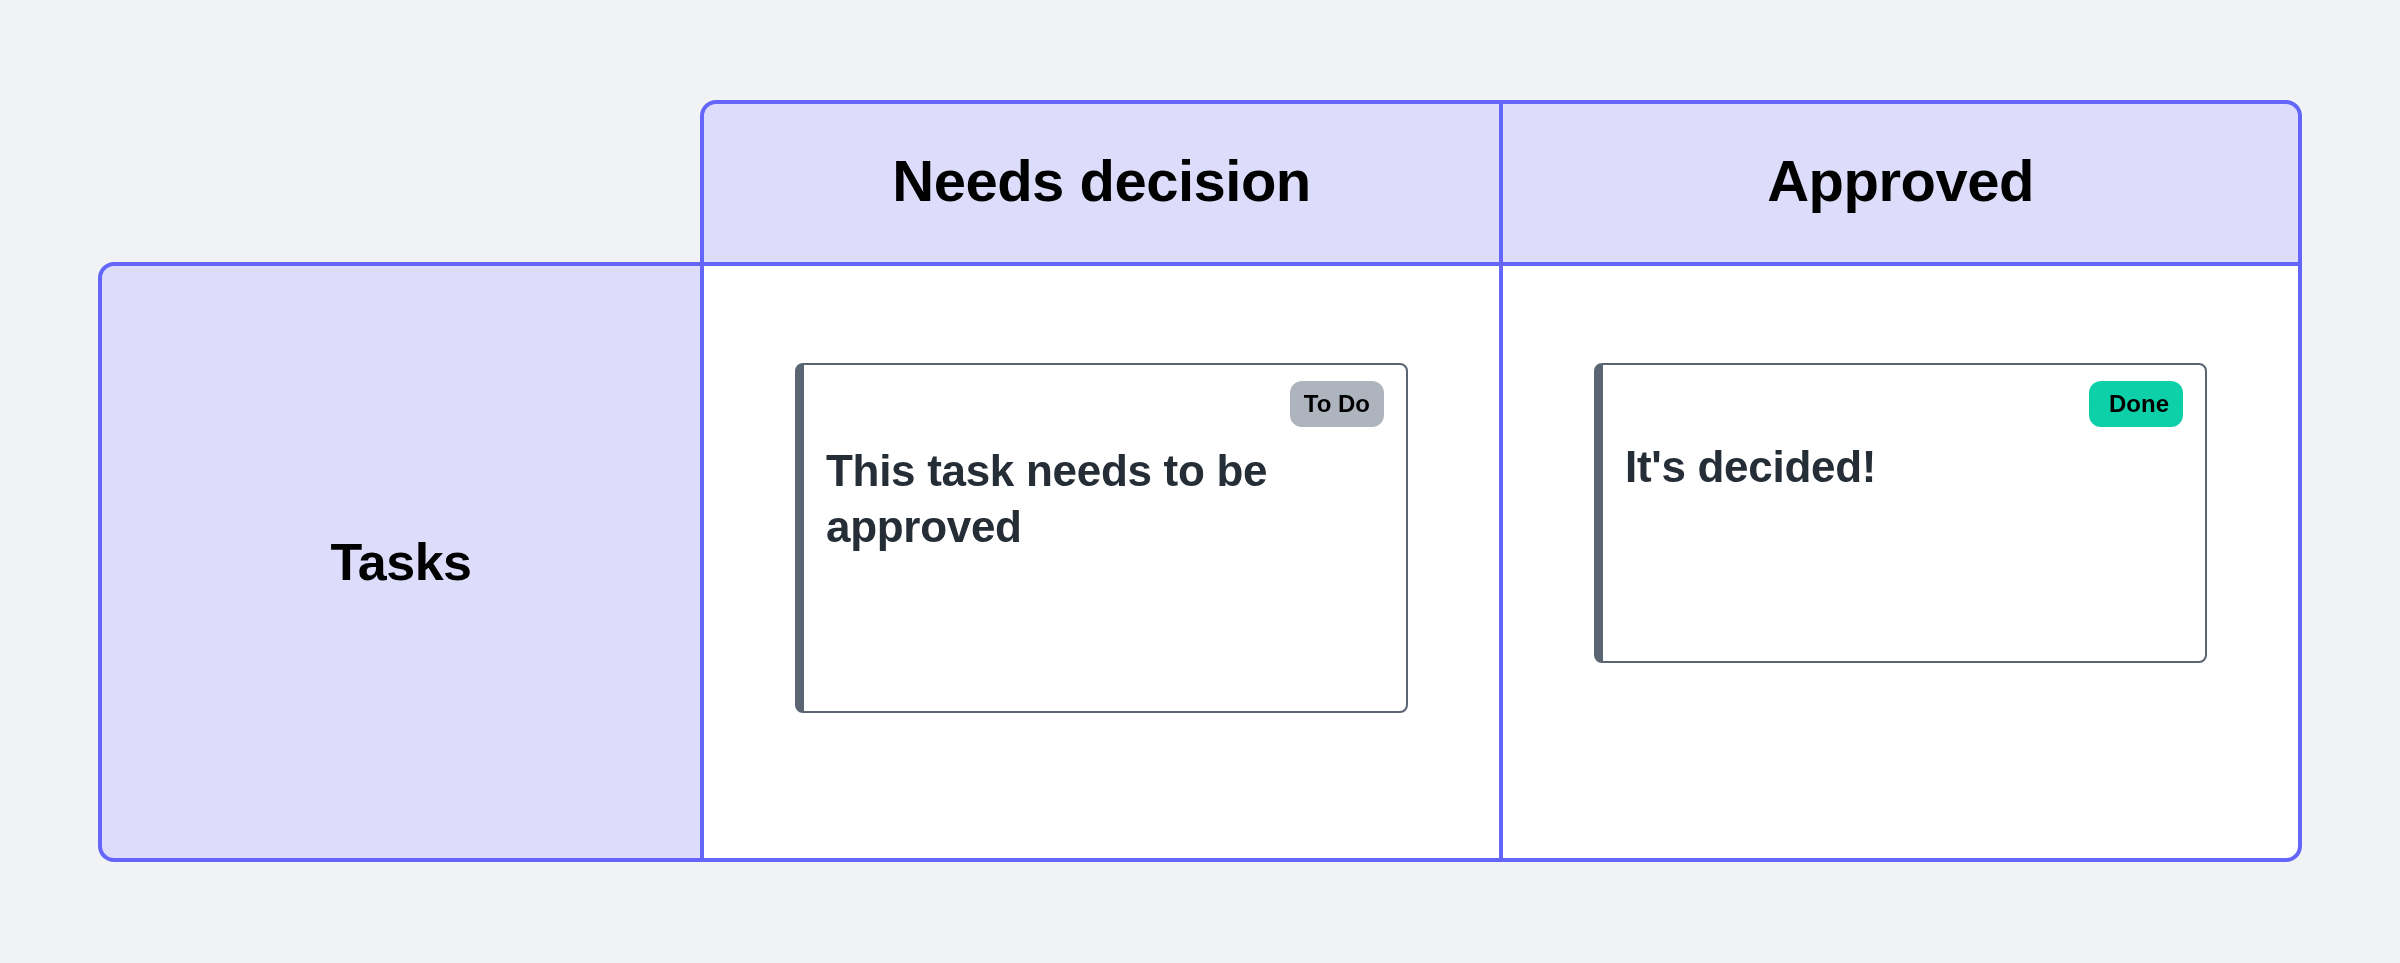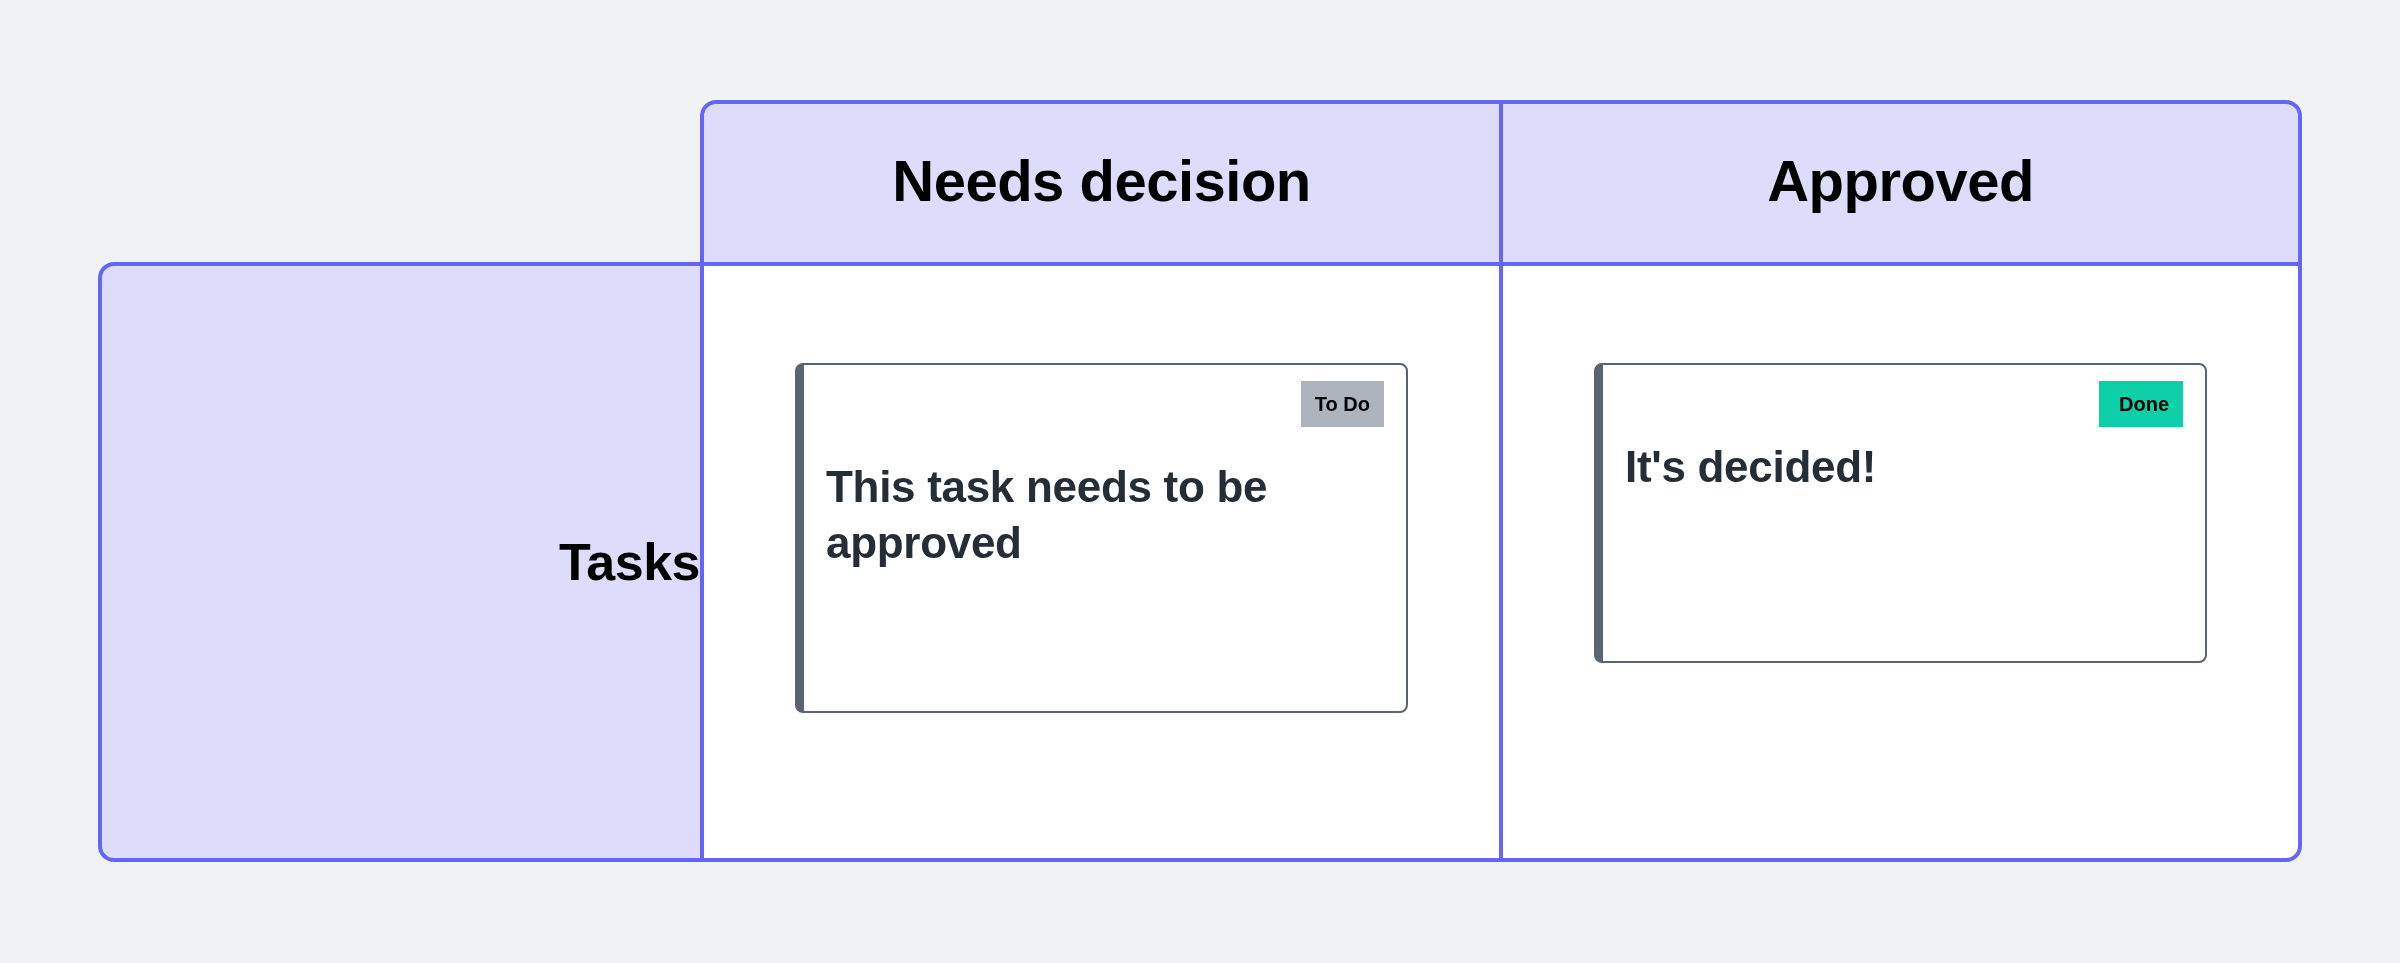--- a/index.html
+++ b/index.html
@@ -65,21 +65,21 @@
 
   .row-header {
     width: 602px;
     box-sizing: border-box;
     background: #DDDDFB;
     border: 4px solid #6366F8;
     border-right: none;
     border-radius: 16px 0 0 16px;
     display: flex;
     align-items: center;
-    justify-content: flex-end;
+    justify-content: center;
     color: #000000;
     font-size: 52px;
     font-weight: bold;
     letter-spacing: -0.5px;
     line-height: 1;
   }
 
   .lanes {
     flex: 1 1 auto;
     display: flex;
@@ -119,29 +119,29 @@
     display: flex;
     justify-content: flex-end;
     height: 46px;
   }
   .badge {
     display: inline-flex;
     align-items: center;
     justify-content: center;
     height: 46px;
     padding: 0 14px;
-    border-radius: 0;
-    font-size: 20px;
+    border-radius: 12px;
+    font-size: 24px;
     font-weight: bold;
     color: #000000;
     line-height: 1;
   }
 
   .card-title {
-    margin-top: 32px;
+    margin-top: 16px;
     font-size: 44px;
     font-weight: bold;
     color: #252D36;
     line-height: 1.28;
     letter-spacing: -0.3px;
     word-break: break-word;
   }
   .card.short .card-title {
     margin-top: 12px;
   }

